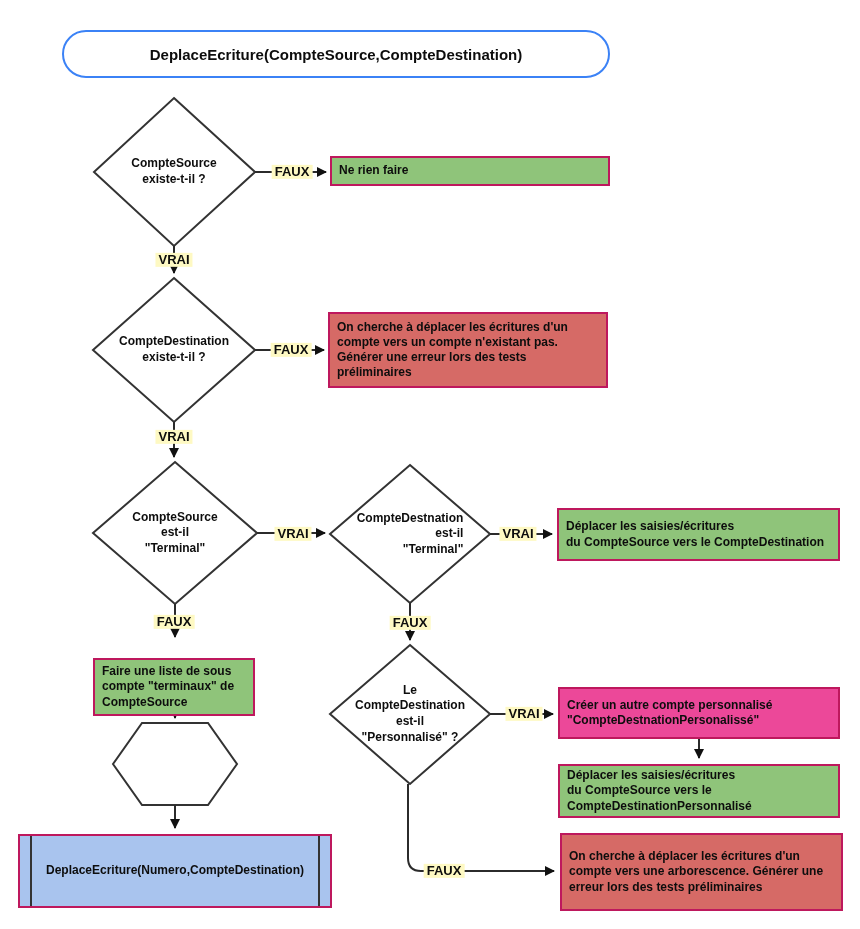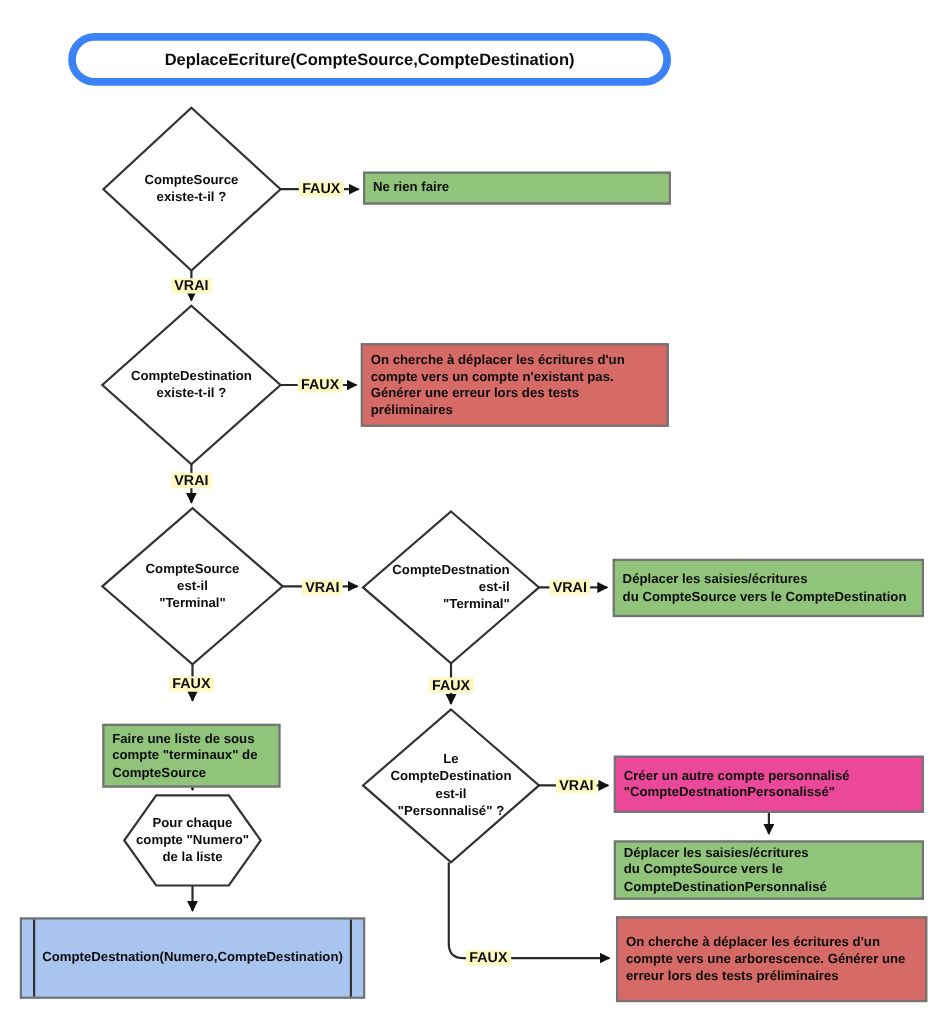--- a/index.html
+++ b/index.html
@@ -5,26 +5,26 @@
   html,body{margin:0;padding:0;background:#fff;}
   .canvas{
     position:relative;width:860px;height:929px;background:#ffffff;
     font-family:"Liberation Sans",sans-serif;font-weight:bold;color:#0d0d0d;
     overflow:hidden;
   }
   svg.wires{position:absolute;left:0;top:0;width:860px;height:929px;}
   .wire{fill:none;stroke:#2b2b2b;stroke-width:2;}
   .shape{fill:#ffffff;stroke:#333333;stroke-width:2;}
   .box{
-    position:absolute;box-sizing:border-box;border:2px solid #737373;
+    position:absolute;box-sizing:border-box;border:2px solid #be185d;
     display:flex;align-items:center;white-space:pre-line;
     font-size:12px;line-height:1.27;padding:4px 7px;text-align:left;
   }
   .stadium{
-    position:absolute;box-sizing:border-box;border:7px solid #3b82f6;border-radius:26px;
+    position:absolute;box-sizing:border-box;border:2px solid #3b82f6;border-radius:26px;
     background:#fff;display:flex;align-items:center;justify-content:center;
     font-size:15px;text-align:center;
   }
   .subr{justify-content:center;text-align:center;}
   .subr::before,.subr::after{
     content:"";position:absolute;top:0;bottom:0;width:2px;background:#333333;
   }
   .subr::before{left:10px;}
   .subr::after{right:10px;}
   .dtext{
@@ -81,44 +81,41 @@
 est-il
 "Terminal"</div>
   <div class="dtext" style="left:340px;top:492px;width:140px;height:84px;text-align:right;">CompteDestnation
 est-il
 "Terminal"</div>
   <div class="dtext" style="left:340px;top:660px;width:140px;height:108px;">Le
 CompteDestination
 est-il
 "Personnalisé" ?</div>
 
-  <div class="dtext" style="left:115px;top:730px;width:120px;height:68px;">Pour chaque
-compte "Numero"
-de la liste</div>
 
   <div class="box" style="left: 330px; top: 156px; width: 280px; height: 30px; background-color: rgb(143, 196, 122);">Ne rien faire</div>
   <div class="box" style="left: 328px; top: 312px; width: 280px; height: 76px; background-color: rgb(214, 106, 102);">On cherche à déplacer les écritures d'un
 compte vers un compte n'existant pas.
 Générer une erreur lors des tests
 préliminaires</div>
   <div class="box" style="left: 557px; top: 508px; width: 283px; height: 53px; background-color: rgb(143, 196, 122);">Déplacer les saisies/écritures
 du CompteSource vers le CompteDestination</div>
   <div class="box" style="left: 93px; top: 642px; width: 162px; height: 58px; background-color: rgb(143, 196, 122); margin-top: 16px;">Faire une liste de sous
 compte "terminaux" de
 CompteSource</div>
   <div class="box" style="left: 558px; top: 687px; width: 282px; height: 52px; background-color: #ec4899;">Créer un autre compte personnalisé
 "CompteDestnationPersonalissé"</div>
   <div class="box" style="left: 558px; top: 764px; width: 282px; height: 54px; background-color: rgb(143, 196, 122);">Déplacer les saisies/écritures
 du CompteSource vers le
 CompteDestinationPersonnalisé</div>
   <div class="box" style="left: 560px; top: 833px; width: 283px; height: 78px; background-color: rgb(214, 106, 102);">On cherche à déplacer les écritures d'un
 compte vers une arborescence. Générer une
 erreur lors des tests préliminaires</div>
 
-  <div class="box subr" style="left: 18px; top: 834px; width: 314px; height: 74px; background-color: rgb(169, 196, 238);">CompteDestnation(Numero,CompteDestination)</div>
+  <div class="box subr" style="left: 18px; top: 834px; width: 314px; height: 74px; background-color: rgb(169, 196, 238);">DeplaceEcriture(Numero,CompteDestination)</div>
 
   <div class="elabel" style="left:292px;top:172px;">FAUX</div>
   <div class="elabel" style="left:174px;top:260px;">VRAI</div>
   <div class="elabel" style="left:291px;top:350px;">FAUX</div>
   <div class="elabel" style="left:174px;top:437px;">VRAI</div>
   <div class="elabel" style="left:293px;top:534px;">VRAI</div>
   <div class="elabel" style="left:174px;top:622px;">FAUX</div>
   <div class="elabel" style="left:518px;top:534px;">VRAI</div>
   <div class="elabel" style="left:410px;top:623px;">FAUX</div>
   <div class="elabel" style="left:524px;top:714px;">VRAI</div>

